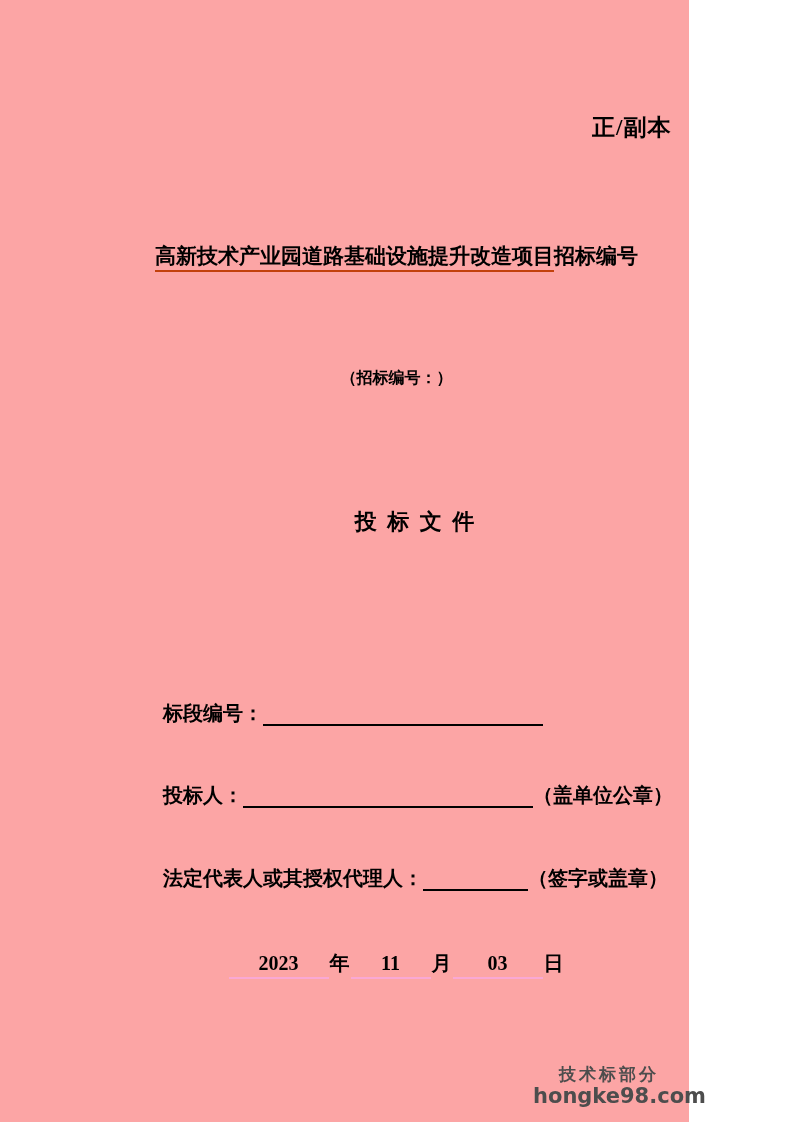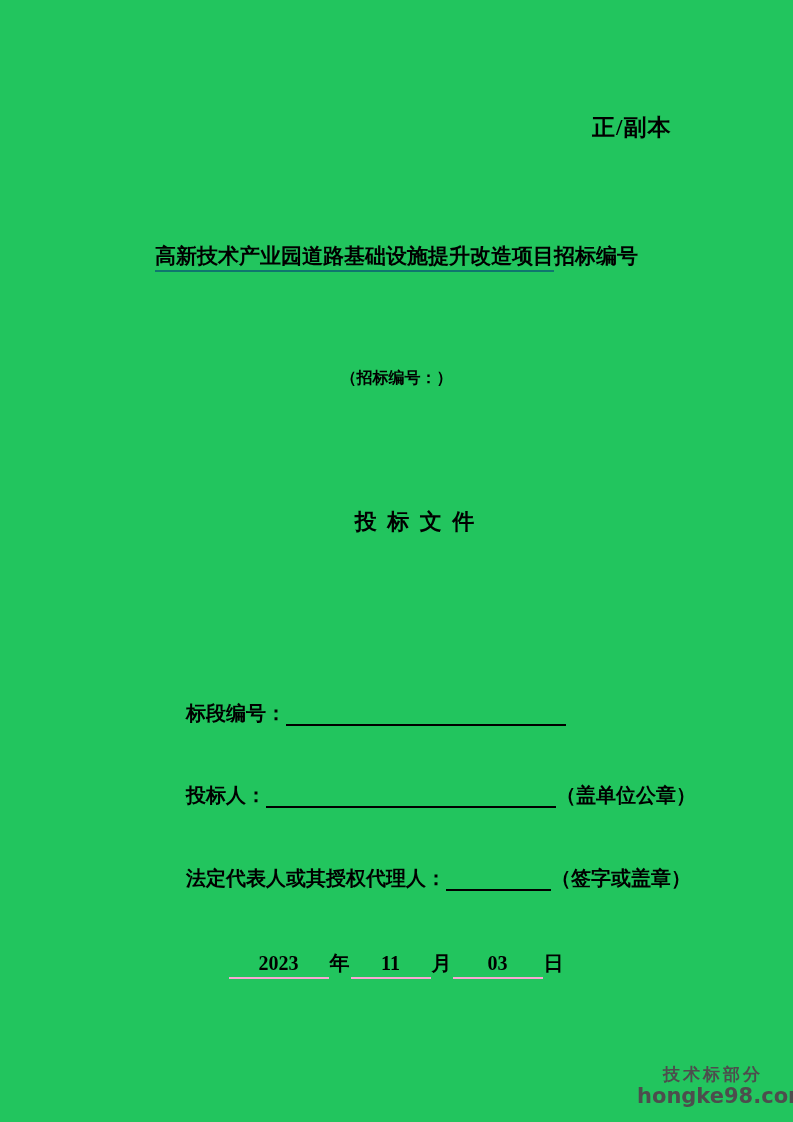--- a/index.html
+++ b/index.html
@@ -1,57 +1,57 @@
 <!DOCTYPE html>
 <html><head>
 <meta charset="utf-8">
 <style>
   * { margin:0; padding:0; box-sizing:border-box; }
   html,body { background:#ffffff; }
   body { width:793px; height:1122px; position:relative; overflow:hidden; }
 
   .page {
-    position:absolute; left:0; top:0; width:793px; height:1122px;
-    background:#22c55e; color:#000000;
+    position:absolute; left:0; top:0; width:689px; height:1122px;
+    background:#fca5a5; color:#000000;
     font-family:"Liberation Serif","DejaVu Serif",serif;
     font-weight:bold;
   }
 
   
   .copy-label {
     position:absolute; left:592px; top:112px;
     font-size:23px; letter-spacing:1px; white-space:nowrap;
   }
 
   
   .title {
     position:absolute; top:242px; left:0; width:793px;
     text-align:center; font-size:21px; white-space:nowrap;
   }
-  .title .u { border-bottom:2px solid #0f766e; padding-bottom:2px; }
+  .title .u { border-bottom:2px solid #c2410c; padding-bottom:2px; }
 
   
   .bid-no {
     position:absolute; top:368px; left:0; width:793px;
     text-align:center; font-size:16px;
   }
 
   
   .doc-title {
     position:absolute; top:507px; left:0; width:793px;
     text-align:center; font-size:22px; word-spacing:5px; white-space:nowrap;margin-left:18px;
   }
   .doc-subtitle {
     position:absolute; top:531px; left:0; width:793px;
     text-align:center; font-size:21px;
   }
 
   
   .row {
-    position:absolute; left:163px; font-size:20px; white-space:nowrap;margin-left:23px;
+    position:absolute; left:163px; font-size:20px; white-space:nowrap;
   }
   .row-section { top:700px; }
   .row-bidder  { top:782px; }
   .row-legal   { top:865px; }
   .blank {
     display:inline-block; height:1em;
     border-bottom:2px solid #000; vertical-align:-6px;
   }
   .blank-section { width:280px; }
   .blank-bidder  { width:290px; }

